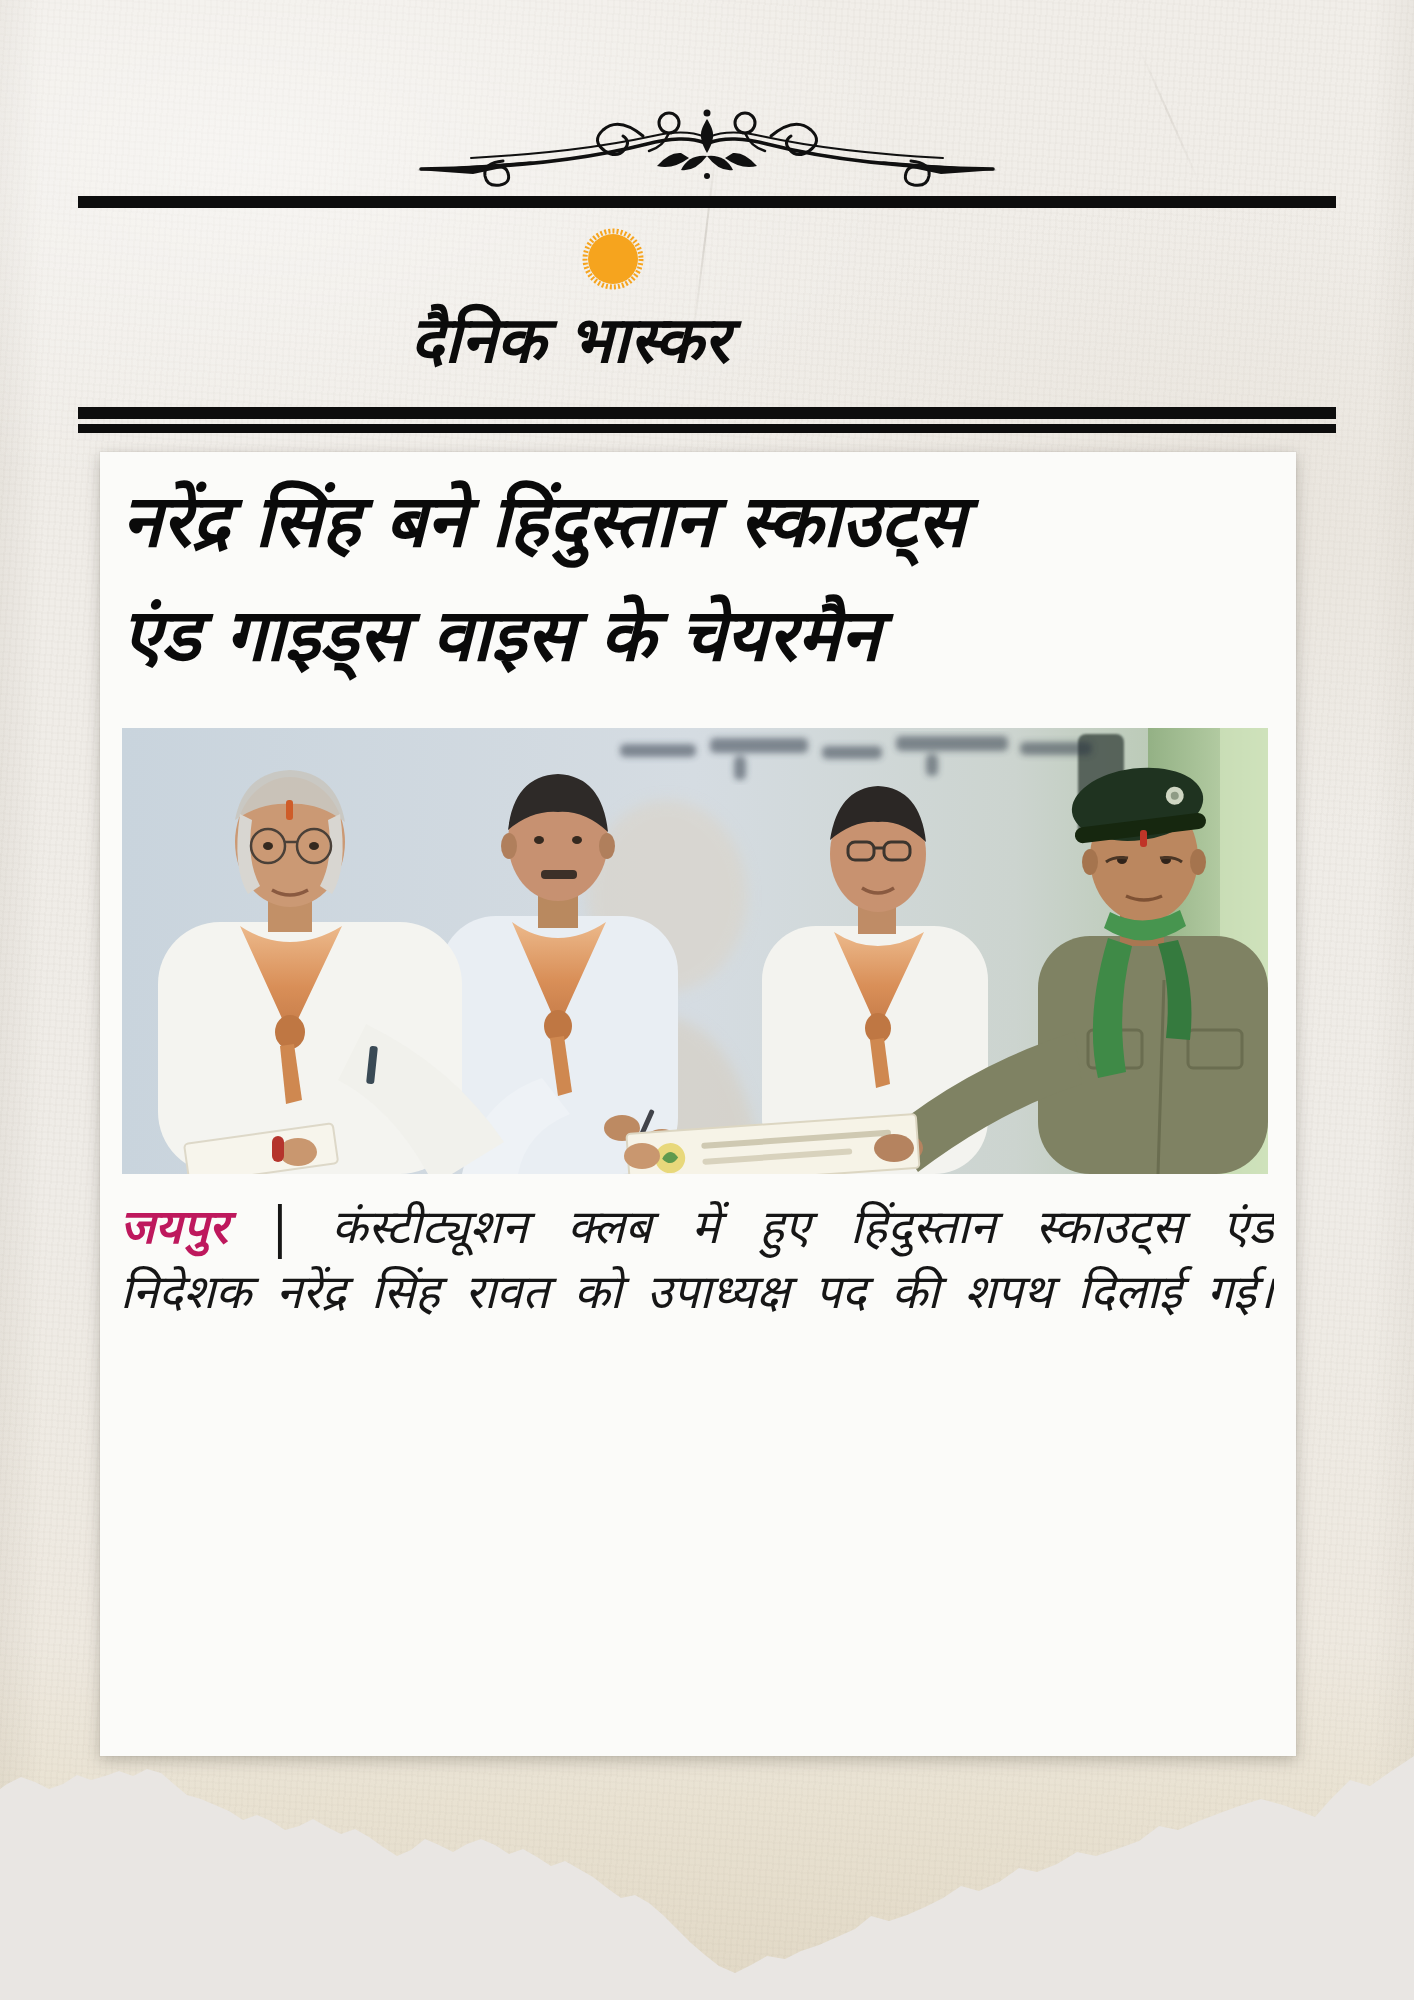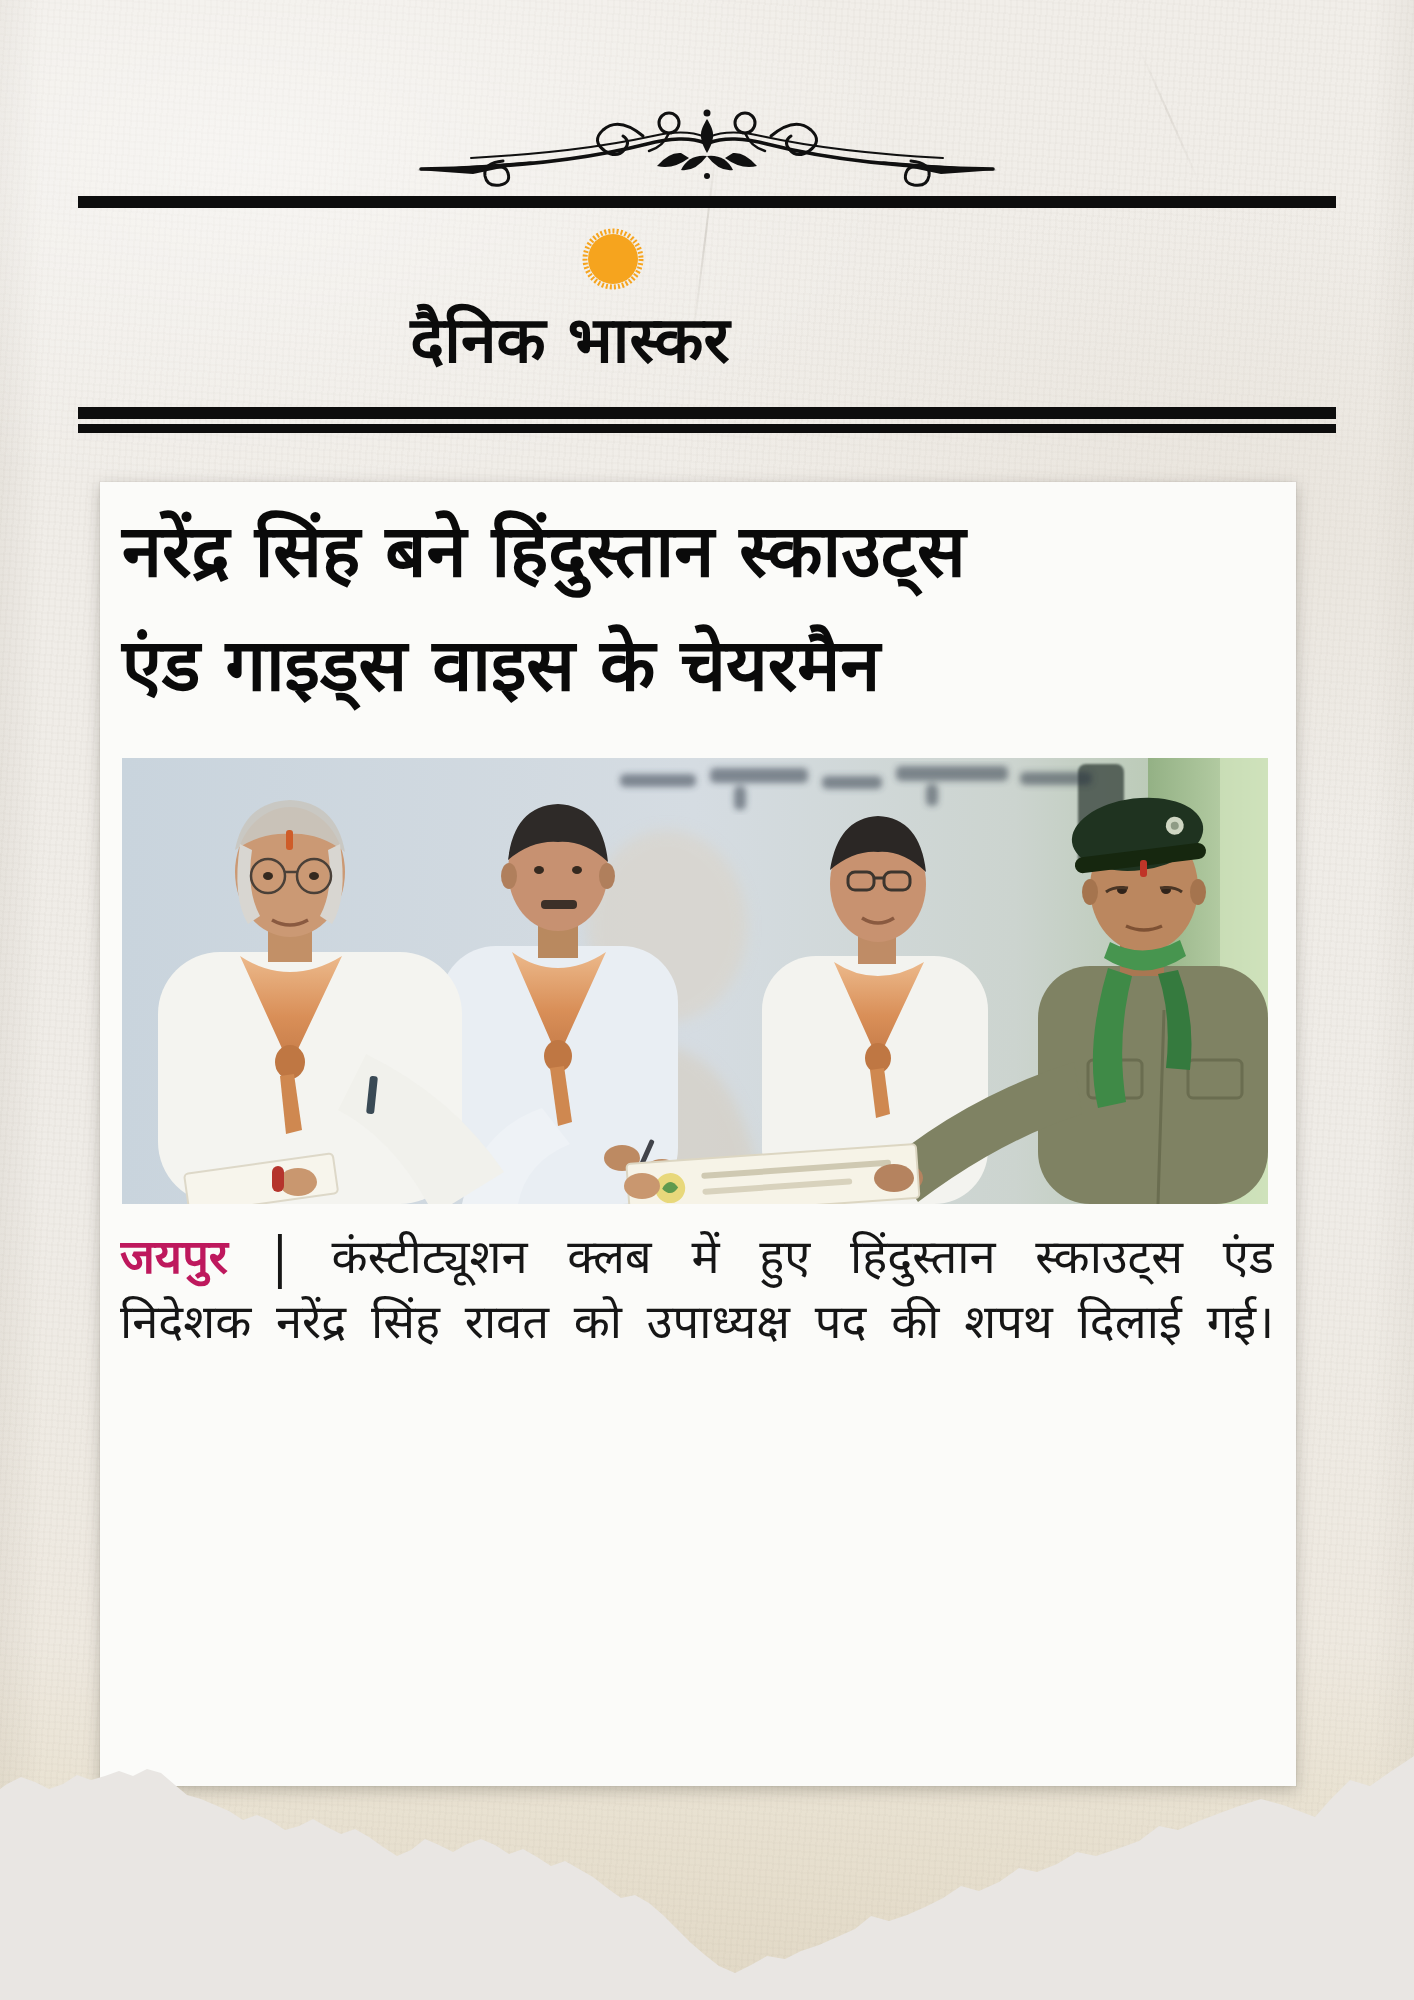--- a/index.html
+++ b/index.html
@@ -23,20 +23,21 @@
       855px 1929px,837px 1937px,819px 1945px,801px 1951px,785px 1959px,767px 1956px,751px 1965px,
       735px 1973px,719px 1966px,705px 1955px,691px 1943px,677px 1929px,663px 1915px,649px 1903px,
       635px 1895px,621px 1898px,607px 1888px,593px 1877px,579px 1869px,565px 1861px,551px 1866px,
       537px 1857px,523px 1849px,509px 1854px,495px 1845px,481px 1839px,467px 1844px,453px 1852px,
       439px 1845px,425px 1839px,411px 1850px,397px 1856px,383px 1847px,369px 1837px,355px 1829px,
       341px 1834px,327px 1827px,313px 1819px,299px 1826px,285px 1830px,271px 1821px,257px 1815px,
       243px 1820px,229px 1811px,215px 1805px,201px 1799px,187px 1795px,175px 1785px,161px 1773px,
       147px 1769px,133px 1776px,119px 1771px,105px 1776px,91px 1780px,77px 1775px,63px 1784px,
       49px 1789px,35px 1782px,21px 1777px,7px 1784px,0px 1789px);
     filter:drop-shadow(0 10px 11px rgba(72,69,61,.55));
+    font-style:italic;
   }
   #texture{
     position:absolute;inset:0;pointer-events:none;
     background:
       radial-gradient(1100px 560px at 18% 8%, rgba(255,255,255,.45), transparent 60%),
       radial-gradient(900px 520px at 86% 26%, rgba(208,198,182,.22), transparent 62%),
       repeating-linear-gradient(94deg, rgba(140,130,115,.035) 0 2px, transparent 2px 6px),
       repeating-linear-gradient(4deg, rgba(140,130,115,.028) 0 2px, transparent 2px 7px),
       linear-gradient(90deg, rgba(150,140,124,.10), transparent 3%, transparent 97%, rgba(150,140,124,.08));
   }
@@ -56,21 +57,20 @@
   }
   .dbl-rule{position:absolute;left:78px;width:1258px;background:#0d0d0d;}
   #rule-a{top:407px;height:12px;}
   #rule-b{top:424px;height:9px;}
 
   
   #clipping{
     position:absolute;left:100px;top:452px;width:1196px;height:1304px;
     background:#fbfbf9;
     box-shadow:0 4px 14px rgba(95,90,78,.35), 0 0 0 1px rgba(0,0,0,.03);
-    margin-top:30px;
   }
   #headline{
     position:absolute;left:22px;top:12px;width:1152px;
     font-size:72px;line-height:114px;font-weight:800;color:#0a0a0a;
   }
   #photo{position:absolute;left:22px;top:276px;width:1146px;height:446px;overflow:hidden;background:#cdd6de;}
   #photo svg{display:block;width:100%;height:100%;}
   #body-text{
     position:absolute;left:20px;top:742px;width:1154px;
     font-size:47px;line-height:65px;color:#161616;font-weight:500;

